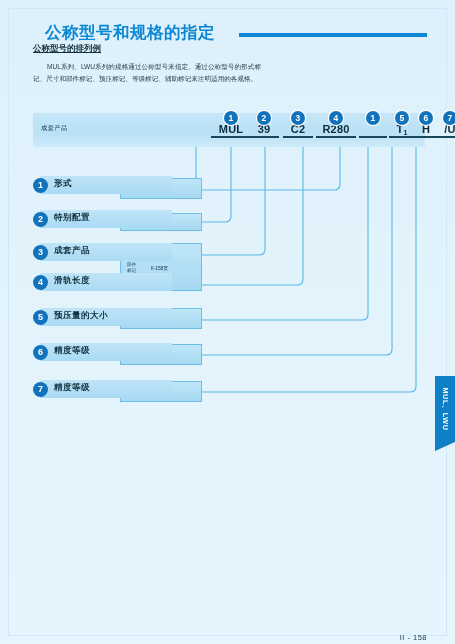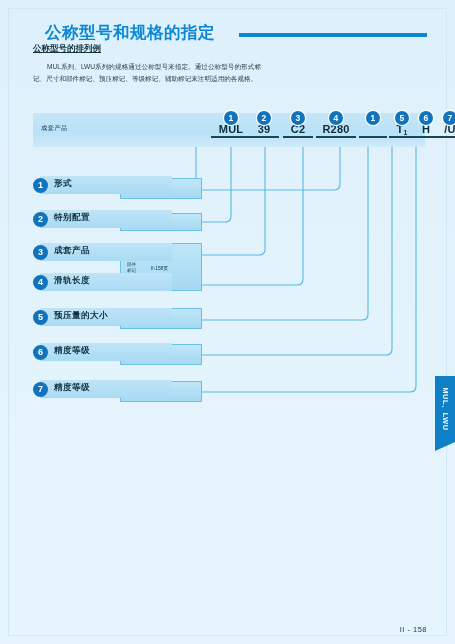--- a/index.html
+++ b/index.html
@@ -252,21 +252,21 @@
     font-weight: bold;
     line-height: 20px;
     text-align: center;
     letter-spacing: 0.6px;
   }
 
   
   .footer {
     position: absolute;
     right: 28px;
-    bottom: 10px;
+    bottom: 2px;
     font-size: 7.5px;
     color: #1a4052;
     letter-spacing: 0.5px;
     text-align: center;
   }
 </style>
 </head>
 <body>
 
 <div class="page">

